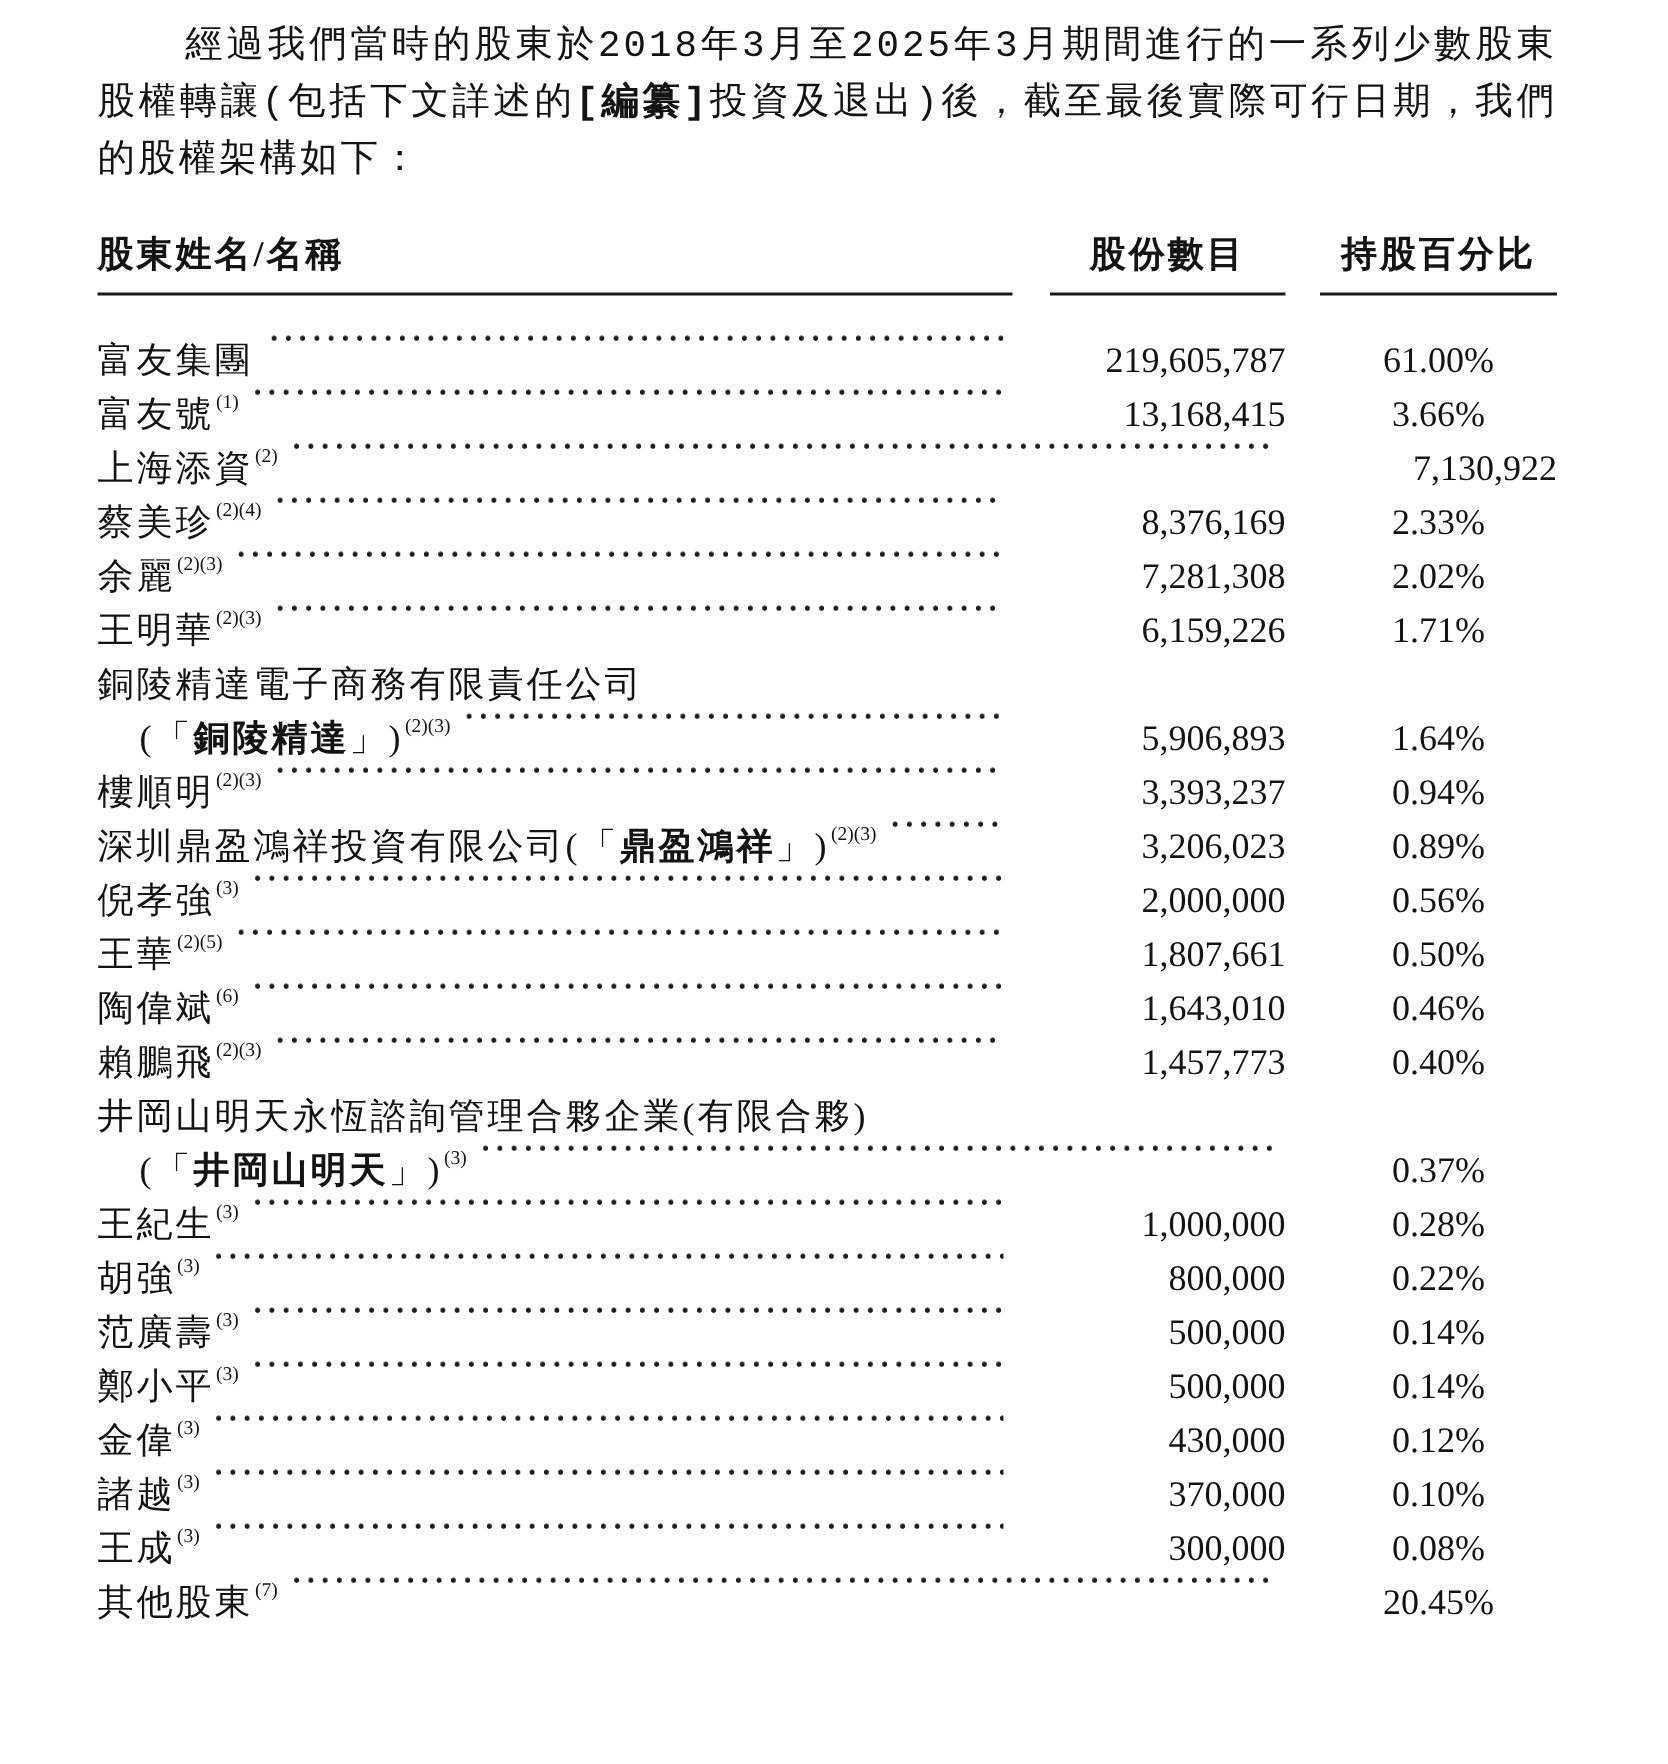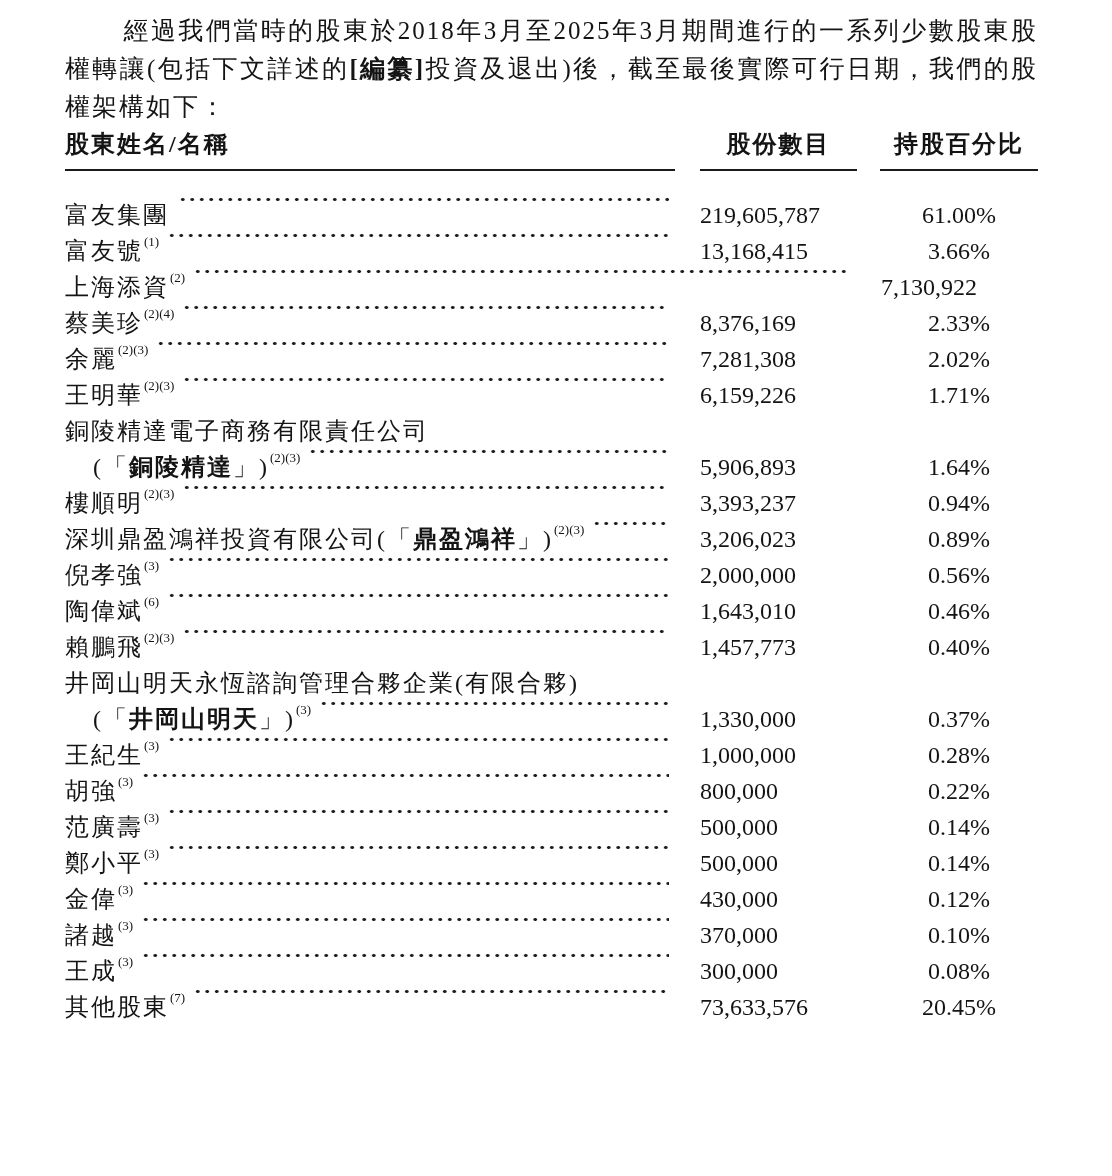--- a/index.html
+++ b/index.html
@@ -15,31 +15,33 @@
     min-height: 1176px;
     padding: 12px 74px 24px 65px;
   }
 
   
   .intro {
     font-size: 25px;
     line-height: 38px;
     text-align: justify;
     letter-spacing: 2px;
+    margin-bottom: 26px;
+    font-family: Liberation Mono, monospace;
   }
   .intro .indent-first { display: inline-block; width: 58px; }
   .intro .b { font-weight: bold; }
 
   
   .sh-table { width: 100%; font-size: 24px; }
 
   .trow { display: flex; align-items: baseline; line-height: 36px; }
 
   .name-cell { flex: 1; min-width: 0; display: flex; align-items: flex-start; letter-spacing: 2px; }
-  .c-shares { width: 157px; margin-left: 25px; text-align: left; letter-spacing: 0; white-space: nowrap; }
+  .c-shares { width: 157px; margin-left: 25px; text-align: right; letter-spacing: 0; white-space: nowrap; }
   .c-pct    { width: 158px; margin-left: 23px; text-align: center; letter-spacing: 0; white-space: nowrap; }
 
   .thead { margin-bottom: 26px; align-items: flex-start; }
   .thead .hcell { font-weight: bold; border-bottom: 2px solid #1a1a1a; padding-bottom: 7px; }
   .h-name  { flex: 1; text-align: left; letter-spacing: 2px; }
   .h-shares{ width: 157px; margin-left: 25px; text-align: center; letter-spacing: 2px; }
   .h-pct   { width: 158px; margin-left: 23px; text-align: center; letter-spacing: 2px; }
 
   .sup {
     font-size: 13px;
@@ -195,20 +197,31 @@
       <span>倪孝強</span>
             <span class="b" style="font-weight:bold"></span>
             <span></span>
             <span class="sup">(3)</span>
       <span class="dots"></span>
     </div>
     <div class="c-shares">2,000,000</div>
     <div class="c-pct">0.56%</div>
   </div>
 
+  <div class="trow row">
+    <div class="name-cell">
+      <span>王華</span>
+            <span class="b" style="font-weight:bold"></span>
+            <span></span>
+            <span class="sup">(2)(5)</span>
+      <span class="dots"></span>
+    </div>
+    <div class="c-shares">1,807,661</div>
+    <div class="c-pct">0.50%</div>
+  </div>
 
   <div class="trow row">
     <div class="name-cell">
       <span>陶偉斌</span>
             <span class="b" style="font-weight:bold"></span>
             <span></span>
             <span class="sup">(6)</span>
       <span class="dots"></span>
     </div>
     <div class="c-shares">1,643,010</div>
@@ -232,21 +245,20 @@
   </div>
 
   <div class="trow row indent">
     <div class="name-cell">
       <span>(「</span>
             <span class="b" style="font-weight:bold">井岡山明天</span>
             <span>」)</span>
             <span class="sup">(3)</span>
       <span class="dots"></span>
     </div>
-    <div class="c-shares">1,330,000</div>
     <div class="c-pct">0.37%</div>
   </div>
 
   <div class="trow row">
     <div class="name-cell">
       <span>王紀生</span>
             <span class="b" style="font-weight:bold"></span>
             <span></span>
             <span class="sup">(3)</span>
       <span class="dots"></span>
@@ -328,20 +340,19 @@
   </div>
 
   <div class="trow row">
     <div class="name-cell">
       <span>其他股東</span>
             <span class="b" style="font-weight:bold"></span>
             <span></span>
             <span class="sup">(7)</span>
       <span class="dots"></span>
     </div>
-    <div class="c-shares">73,633,576</div>
     <div class="c-pct">20.45%</div>
   </div>
 
 </div>
 
   </div>
 </div>
 
 </body></html>

